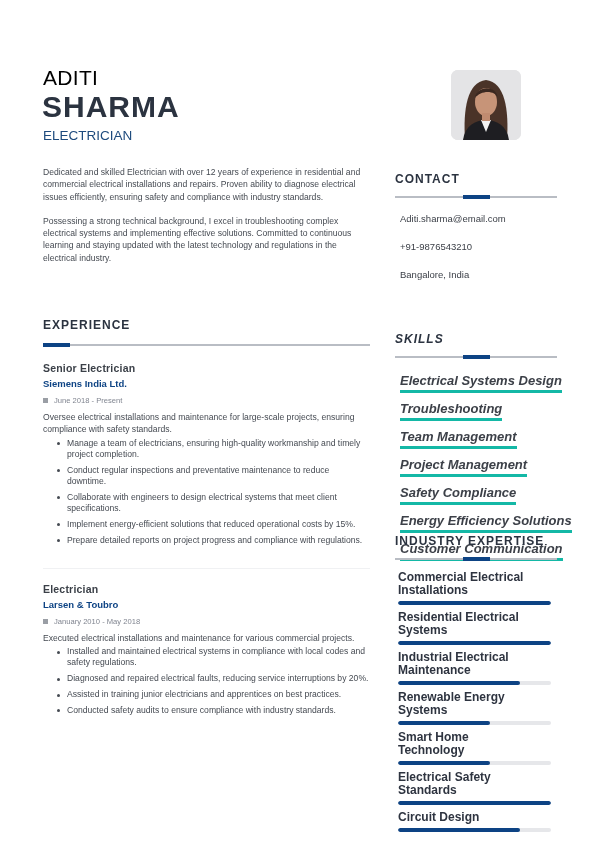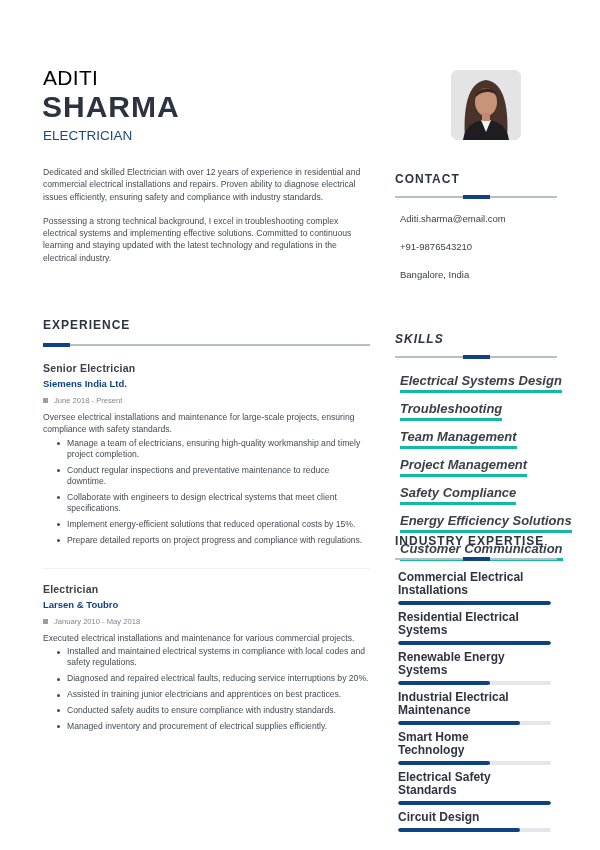--- a/index.html
+++ b/index.html
@@ -110,21 +110,20 @@
       <div class="job-dates">
         <span class="cal"></span>
         <span>January 2010 - May 2018</span>
       </div>
       <div class="job-desc">Executed electrical installations and maintenance for various commercial projects.</div>
       <ul class="bullets">
         <li>Installed and maintained electrical systems in compliance with local codes and safety regulations.</li>
         <li>Diagnosed and repaired electrical faults, reducing service interruptions by 20%.</li>
         <li>Assisted in training junior electricians and apprentices on best practices.</li>
         <li>Conducted safety audits to ensure compliance with industry standards.</li>
-        <li>Managed inventory and procurement of electrical supplies efficiently.</li>
       </ul>
     </div>
   </div>
 
   <div class="right contact">
     <div class="section-title">CONTACT</div>
     <div class="rule-center">
         <div class="accent"></div>
       </div>
     <div class="contact-item">Aditi.sharma@email.com</div>
@@ -165,45 +164,45 @@
             <div class="fill" style="width: 100%;"></div>
           </div>
         </div>
         <div class="exp-item">
           <div class="exp-label">Residential Electrical Systems</div>
           <div class="exp-bar">
             <div class="fill" style="width: 100%;"></div>
           </div>
         </div>
         <div class="exp-item">
+          <div class="exp-label">Industrial Electrical Maintenance</div>
+          <div class="exp-bar">
+            <div class="fill" style="width: 80%;"></div>
+          </div>
+        </div>
+        <div class="exp-item">
           <div class="exp-label">Renewable Energy Systems</div>
           <div class="exp-bar">
             <div class="fill" style="width: 60%;"></div>
           </div>
         </div>
         <div class="exp-item">
-          <div class="exp-label">Industrial Electrical Maintenance</div>
+          <div class="exp-label">Smart Home Technology</div>
+          <div class="exp-bar">
+            <div class="fill" style="width: 60%;"></div>
+          </div>
+        </div>
+        <div class="exp-item">
+          <div class="exp-label">Electrical Safety Standards</div>
+          <div class="exp-bar">
+            <div class="fill" style="width: 100%;"></div>
+          </div>
+        </div>
+        <div class="exp-item">
+          <div class="exp-label">Circuit Design</div>
           <div class="exp-bar">
             <div class="fill" style="width: 80%;"></div>
           </div>
         </div>
-        <div class="exp-item">
-          <div class="exp-label">Smart Home Technology</div>
-          <div class="exp-bar">
-            <div class="fill" style="width: 60%;"></div>
-          </div>
-        </div>
-        <div class="exp-item">
-          <div class="exp-label">Electrical Safety Standards</div>
-          <div class="exp-bar">
-            <div class="fill" style="width: 100%;"></div>
-          </div>
-        </div>
-        <div class="exp-item">
-          <div class="exp-label">Circuit Design</div>
-          <div class="exp-bar">
-            <div class="fill" style="width: 80%;"></div>
-          </div>
-        </div>
       </div>
   </div>
 
 </div>
 
 </body></html>

